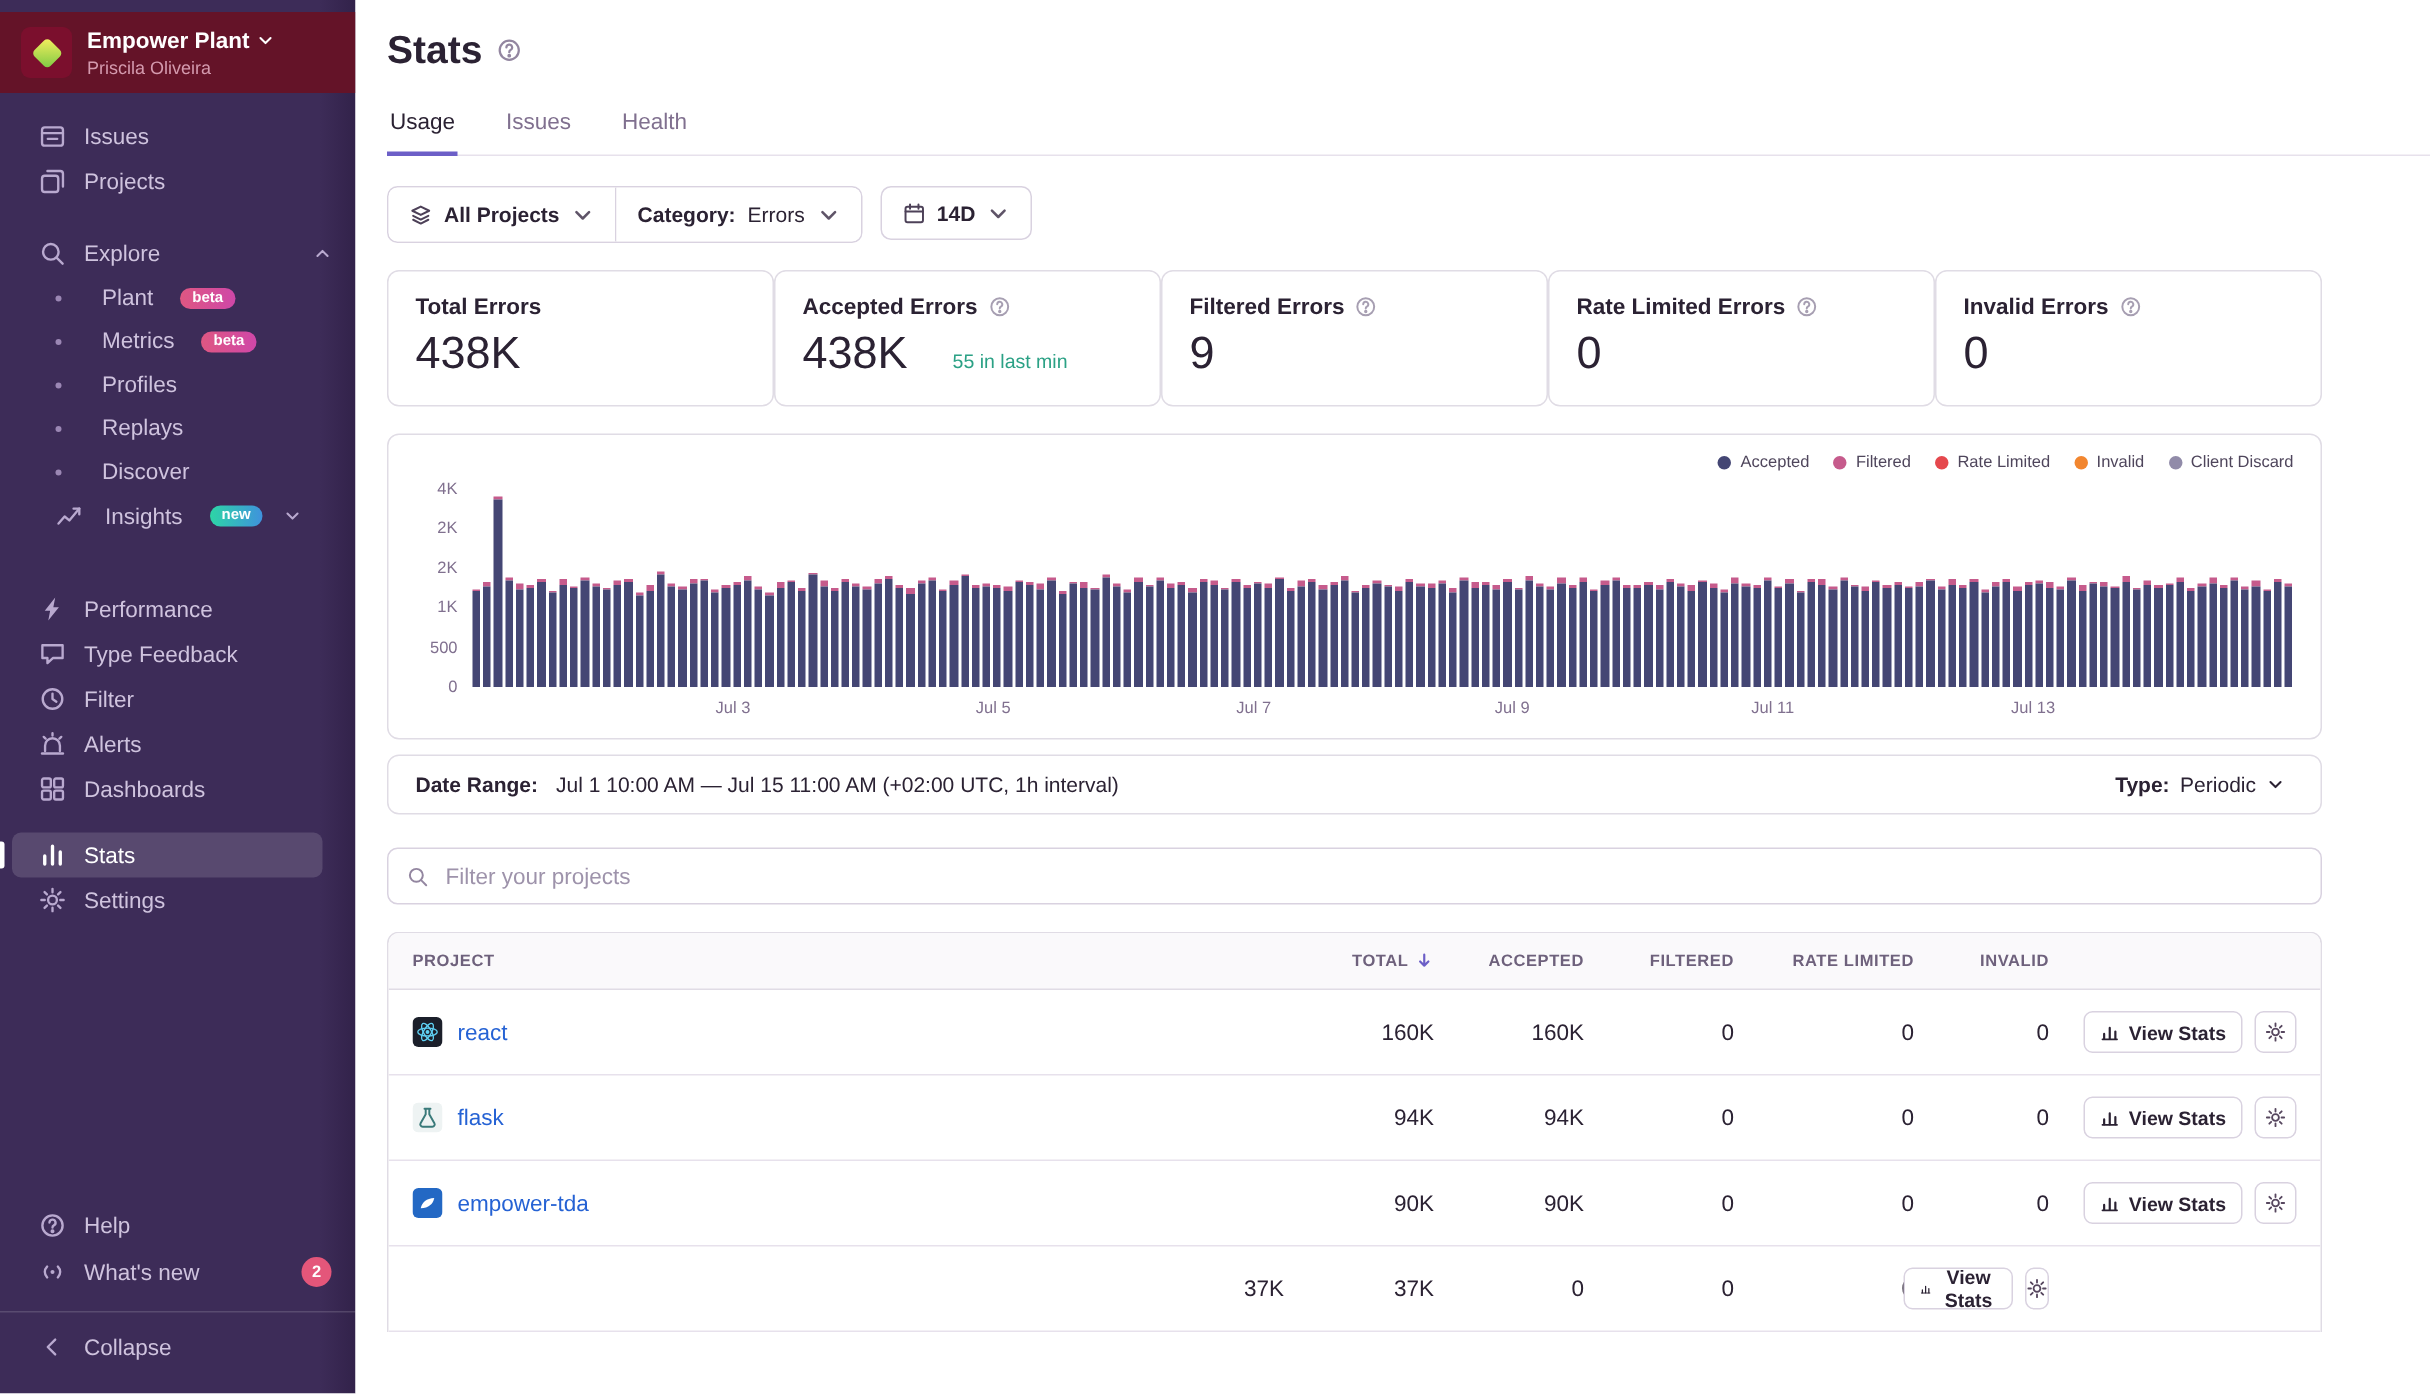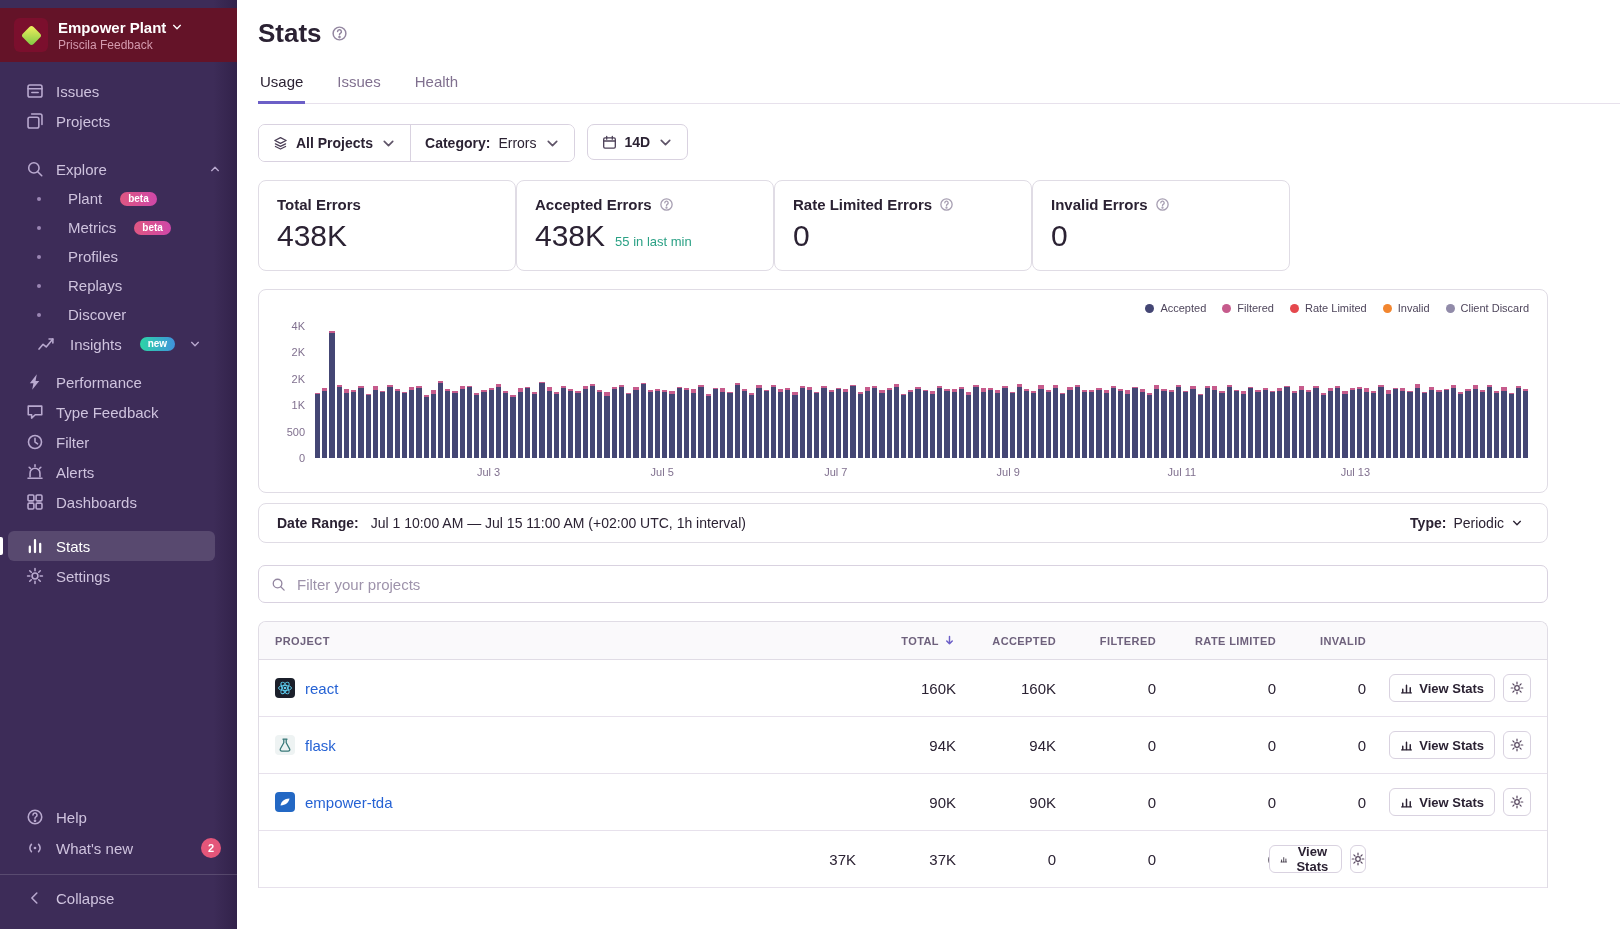--- a/index.html
+++ b/index.html
@@ -16,21 +16,21 @@
   .diamond { width:15px; height:15px; border-radius:3px; transform:rotate(45deg); background:linear-gradient(135deg,#f8ef5f,#7ac943); }
   .org-name { color:#fff; font-weight:700; font-size:15px; display:flex; align-items:center; gap:5px; }
   .org-user { color:#d49aae; font-size:12px; margin-top:2px; }
   .icn { display:inline-flex; }
   .icn svg { width:100%; height:100%; display:block; }
   .icn.xs { width:12px; height:12px; }
 
   nav { flex:none; }
   #nav-primary { margin-top:14px; }
   #explore-block { margin-top:18px; }
-  #nav-secondary { margin-top:8px; }
+  #nav-secondary { margin-top:32px; }
   .s-item { display:flex; align-items:center; gap:12px; padding:6px 16px 6px 26px; cursor:pointer; color:#cfc3de; position:relative; }
   .s-item .icn { width:18px; height:18px; color:#b9a9cf; flex:none; }
   .s-item .spacer { flex:1; }
   .s-item.sub { padding-left:37px; }
   .dot { width:4px; height:4px; border-radius:50%; background:#9b87b4; margin-right:15px; flex:none; }
   .s-item.sub .icn { margin-right:3px; }
   .s-label { white-space:nowrap; }
   .badge { font-size:10px; font-weight:700; color:#fff; padding:2px 8px; border-radius:9px; margin-left:6px; line-height:1; }
   .badge.beta { background:linear-gradient(90deg,#df5782,#cf47a8); }
   .badge.new { background:linear-gradient(90deg,#2dd5a6,#3f92dd); }
@@ -62,21 +62,21 @@
   .ctrl.solo { border:1px solid #d9d2e0; border-radius:7px; }
   .ctrl .icn { width:15px; height:15px; color:#4d4158; }
   .ctrl .icn.xs { color:#5f5468; }
 
   .cards { display:grid; grid-template-columns:repeat(5,1fr); gap:0; margin-top:18px; }
   .card { border:1px solid #e0dce5; border-radius:8px; padding:15px 18px 17px; background:#fff; }
   .card-title { display:flex; align-items:center; gap:7px; font-size:15px; font-weight:700; color:#2b2233; white-space:nowrap; }
   .card-title .icn { width:15px; height:15px; color:#a79fb2; }
   .card-value-row { display:flex; align-items:baseline; gap:10px; margin-top:6px; }
   .card-value { font-size:30px; color:#2b2233; }
-  .card-sub { font-size:13px; color:#2ba185; white-space:nowrap; }
+  .card-sub { font-size:13px; color:#2ba185; white-space:nowrap;margin-left:20px; }
 
   .panel { border:1px solid #e0dce5; border-radius:8px; background:#fff; }
   .chart-panel { margin-top:18px; padding:12px 18px 8px; }
   .legend { display:flex; justify-content:flex-end; gap:16px; }
   .legend-item { display:flex; align-items:center; gap:6px; font-size:11px; color:#4f465c; cursor:pointer; white-space:nowrap; }
   .legend-dot { width:9px; height:9px; border-radius:50%; flex:none; }
   .chart { display:flex; margin-top:12px; }
   .yaxis { position:relative; width:38px; height:132px; flex:none; }
   .ytick { position:absolute; right:10px; transform:translateY(-50%); font-size:11px; color:#80708f; }
   .plot { flex:1; min-width:0; }
@@ -125,21 +125,21 @@
         </div>
       <div class="org-text">
         <div class="org-name">
           <span>Empower Plant</span>
           <span class="icn xs">
               <svg viewBox="0 0 16 16" fill="none" stroke="currentColor" stroke-width="1.4" stroke-linecap="round" stroke-linejoin="round">
                 <path d="M3.5 5.8L8 10.3l4.5-4.5" stroke-width="1.8"></path>
               </svg>
             </span>
         </div>
-        <div class="org-user">Priscila Feedback</div>
+        <div class="org-user">Priscila Oliveira</div>
       </div>
     </div>
     <nav id="nav-primary">
         <div class="s-item">
           <span class="icn">
             <svg viewBox="0 0 16 16" fill="none" stroke="currentColor" stroke-width="1.4" stroke-linecap="round" stroke-linejoin="round">
               <rect x="1.8" y="2.6" width="12.4" height="10.8" rx="1.6"></rect>
               <path d="M1.8 6h12.4M5.2 9.4h5.6"></path>
             </svg>
           </span>
@@ -386,20 +386,35 @@
               <svg viewBox="0 0 16 16" fill="none" stroke="currentColor" stroke-width="1.4" stroke-linecap="round" stroke-linejoin="round">
                 <circle cx="8" cy="8" r="6"></circle>
                 <path d="M6.2 6.2a1.8 1.8 0 1 1 2.6 1.7c-.6.3-.8.7-.8 1.3"></path>
                 <circle cx="8" cy="11.4" r="0.5" fill="currentColor"></circle>
               </svg>
             </span>
           </div>
           <div class="card-value-row">
             <span class="card-value">438K</span>
             <span class="card-sub">55 in last min</span>
+          </div>
+        </div>
+        <div class="card">
+          <div class="card-title">
+            <span>Filtered Errors</span>
+            <span class="icn">
+              <svg viewBox="0 0 16 16" fill="none" stroke="currentColor" stroke-width="1.4" stroke-linecap="round" stroke-linejoin="round">
+                <circle cx="8" cy="8" r="6"></circle>
+                <path d="M6.2 6.2a1.8 1.8 0 1 1 2.6 1.7c-.6.3-.8.7-.8 1.3"></path>
+                <circle cx="8" cy="11.4" r="0.5" fill="currentColor"></circle>
+              </svg>
+            </span>
+          </div>
+          <div class="card-value-row">
+            <span class="card-value">9</span>
           </div>
         </div>
         <div class="card">
           <div class="card-title">
             <span>Rate Limited Errors</span>
             <span class="icn">
               <svg viewBox="0 0 16 16" fill="none" stroke="currentColor" stroke-width="1.4" stroke-linecap="round" stroke-linejoin="round">
                 <circle cx="8" cy="8" r="6"></circle>
                 <path d="M6.2 6.2a1.8 1.8 0 1 1 2.6 1.7c-.6.3-.8.7-.8 1.3"></path>
                 <circle cx="8" cy="11.4" r="0.5" fill="currentColor"></circle>

